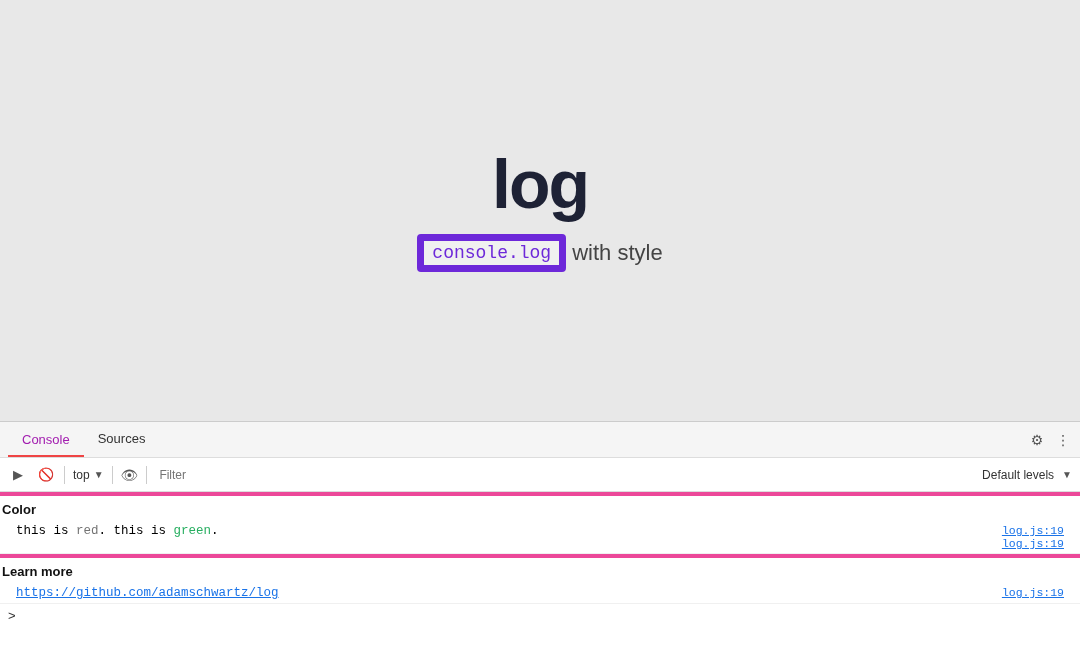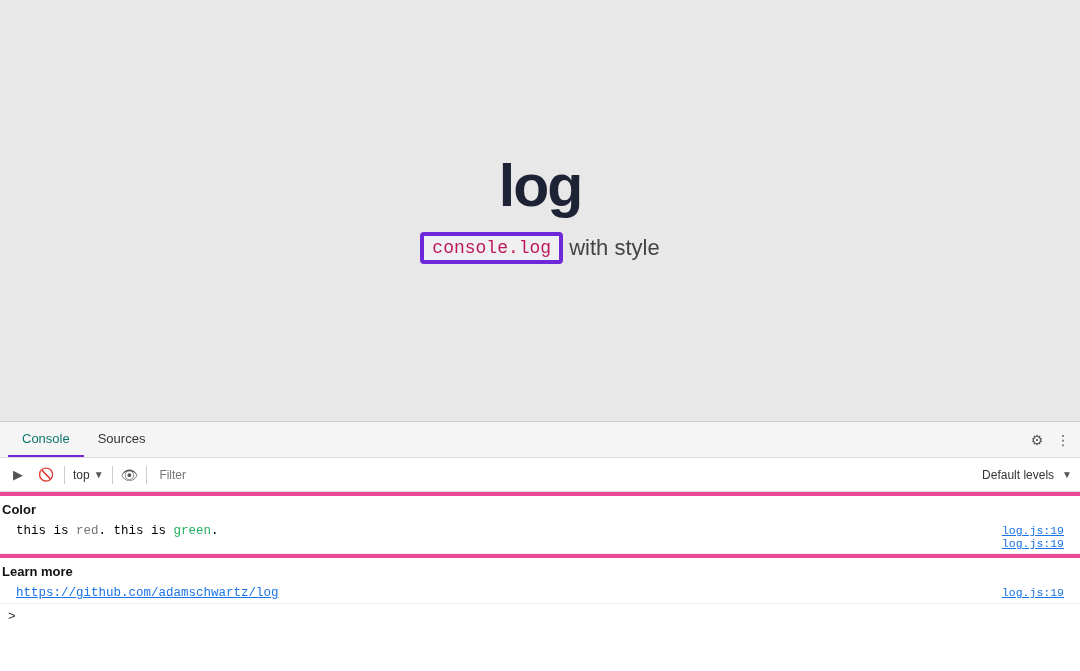--- a/index.html
+++ b/index.html
@@ -10,43 +10,43 @@
       flex: 1;
       background: #e8e8e8;
       display: flex;
       flex-direction: column;
       align-items: center;
       justify-content: center;
       gap: 16px;
     }
 
     .page-title {
-      font-size: 59px;
+      font-size: 68px;
       font-weight: 700;
       color: #1e2235;
       letter-spacing: -2px;
       line-height: 1;
     }
 
     .subtitle {
       font-size: 22px;
       color: #444;
       display: flex;
       align-items: center;
       gap: 6px;
     }
 
     .subtitle-code {
       background: #f0f0f0;
-      border: 4px solid #6d28d9;
+      border: 7px solid #6d28d9;
       border-radius: 4px;
       padding: 2px 8px;
       font-family: 'Courier New', Courier, monospace;
       font-size: 18px;
-      color: #be185d;
+      color: #6d28d9;
     }
 
     .github-btn {
       margin-top: 12px;
       background: #3d4263;
       color: #fff;
       border: none;
       border-radius: 8px;
       padding: 14px 40px;
       font-size: 20px;
@@ -78,22 +78,23 @@
       font-size: 13px;
       color: #333;
       cursor: pointer;
       border-bottom: 2px solid transparent;
       height: 100%;
       display: flex;
       align-items: center;
     }
 
     .devtools-tab.active {
-      border-bottom: 2px solid #6d28d9;
-      color: #0f766e;
+      border-bottom: 2px solid #ef4444;
+      color: #a21caf;
+      align-items: flex-end;
     }
 
     .devtools-tab-icons {
       margin-left: auto;
       display: flex;
       gap: 8px;
       align-items: center;
     }
 
     .devtools-tab-icon {

